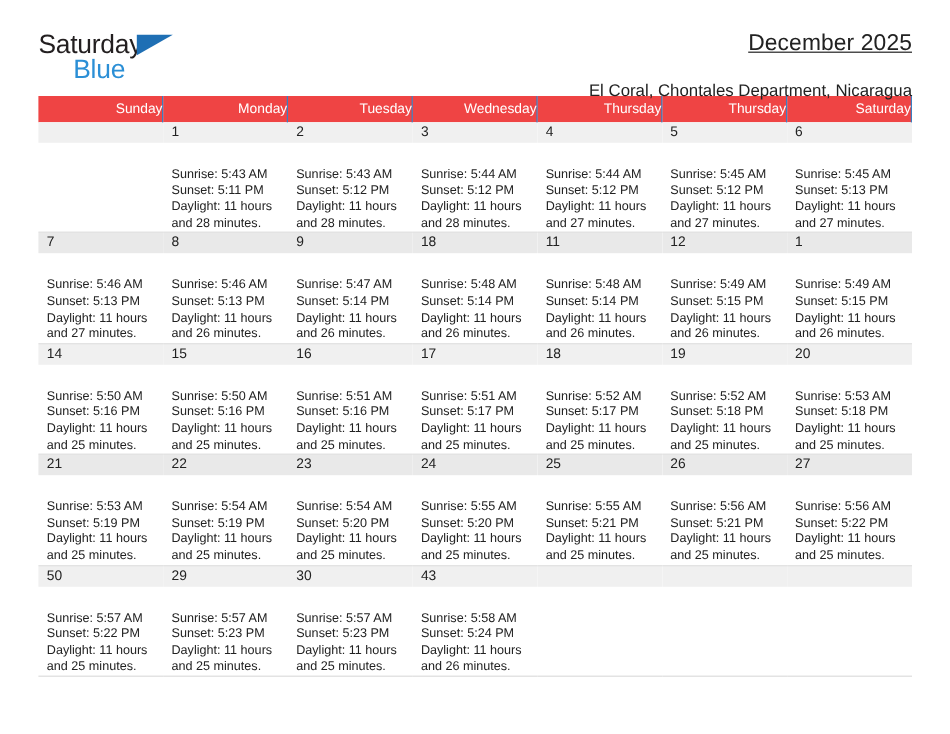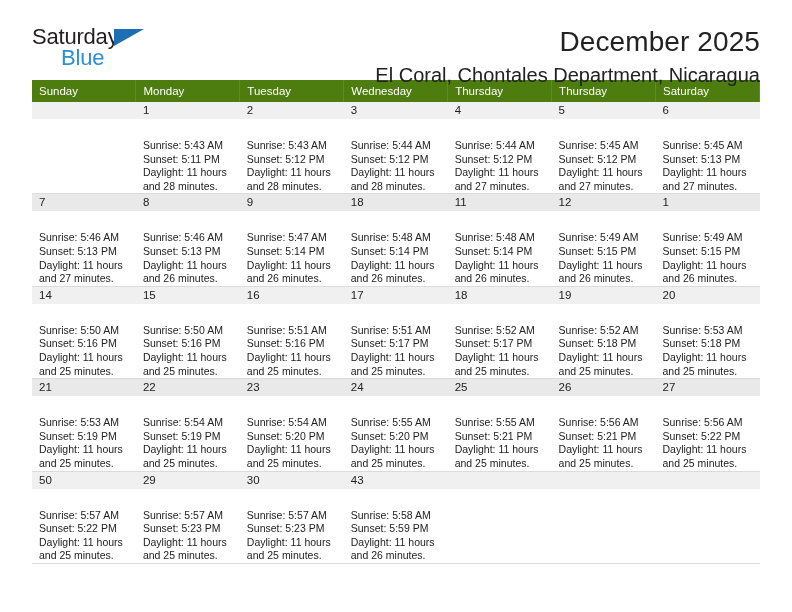--- a/index.html
+++ b/index.html
@@ -63,46 +63,47 @@
     font-size: 22px;
     letter-spacing: -0.2px;
     color: #2b8fd6;
     font-family: "Liberation Sans", sans-serif;
   }
   .titles {
     text-align: right;
     padding-top: 0;
   }
   .cal-title {
-    font-size: 28px;
+    font-size: 19px;
     font-weight: normal;
     color: #222222;
     line-height: 1.12;
     letter-spacing: 0.1px;
+    text-decoration: underline;
   }
   .cal-subtitle {
-    font-size: 20px;
+    font-size: 14px;
     color: #222222;
-    margin-top: 7px;
+    margin-top: 20px;
     line-height: 1.15;
   }
 
   
   .calendar {
     width: 728px;
     border-collapse: collapse;
     table-layout: fixed;
     margin-top: 8px;
   }
   .calendar thead th {
-    background: #4d7c0f;
+    background: #ef4444;
     color: #ffffff;
     font-size: 11.5px;
     font-weight: normal;
-    text-align: left;
+    text-align: right;
     padding: 5px 0 5px 7px;
     height: 20px;
     box-sizing: border-box;
     border-right: 1px solid #3a7fc1;
   }
   .calendar tbody td {
     vertical-align: top;
     height: 90px;
     padding: 0;
     border-bottom: 1px solid #dcdcdc;
@@ -447,21 +448,21 @@
               <div>Sunrise: 5:57 AM</div>
               <div>Sunset: 5:23 PM</div>
               <div>Daylight: 11 hours</div>
               <div>and 25 minutes.</div>
             </div>
           </td>
           <td>
             <div class="daynum-band">43</div>
             <div class="cell-body">
               <div>Sunrise: 5:58 AM</div>
-              <div>Sunset: 5:59 PM</div>
+              <div>Sunset: 5:24 PM</div>
               <div>Daylight: 11 hours</div>
               <div>and 26 minutes.</div>
             </div>
           </td>
           <td class="cell-empty">
             <div class="daynum-band"></div>
           </td>
           <td class="cell-empty">
             <div class="daynum-band"></div>
           </td>

